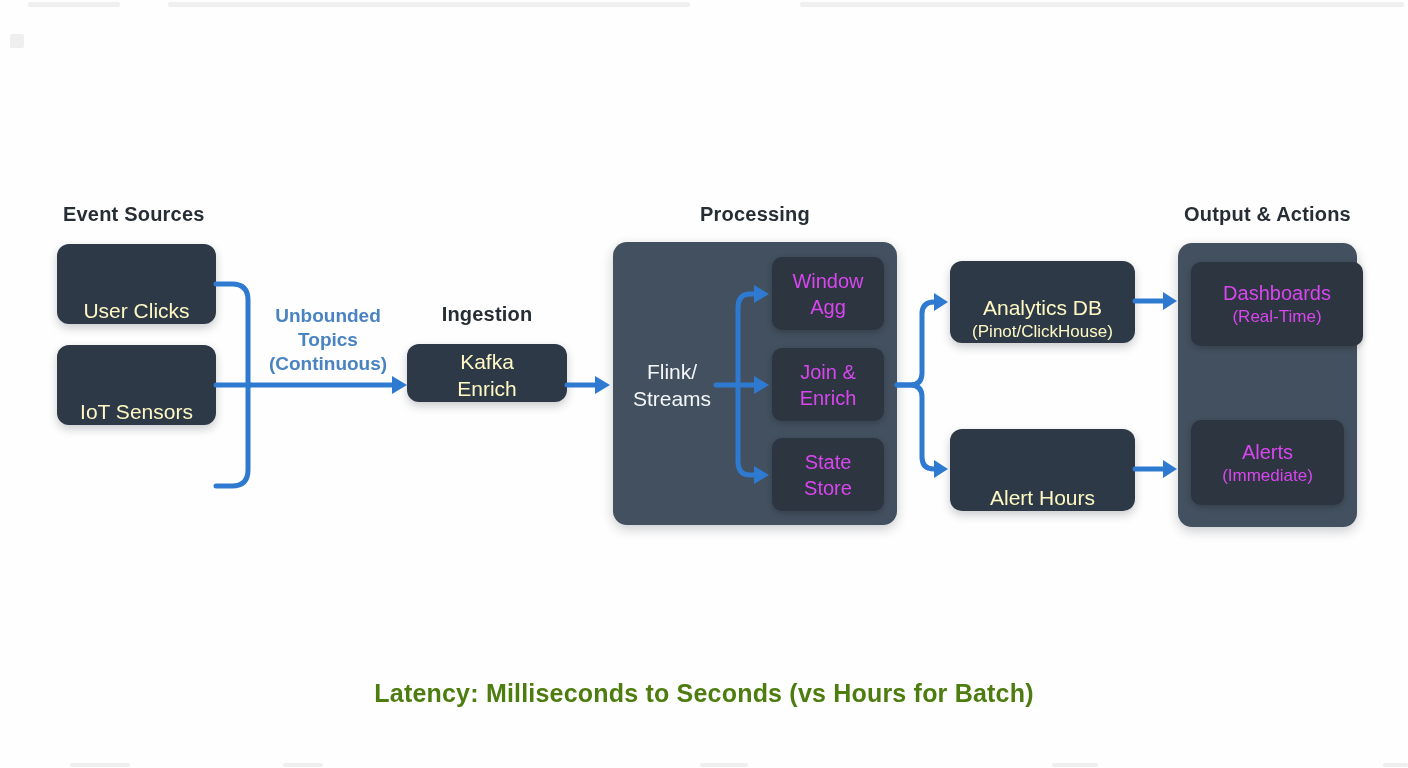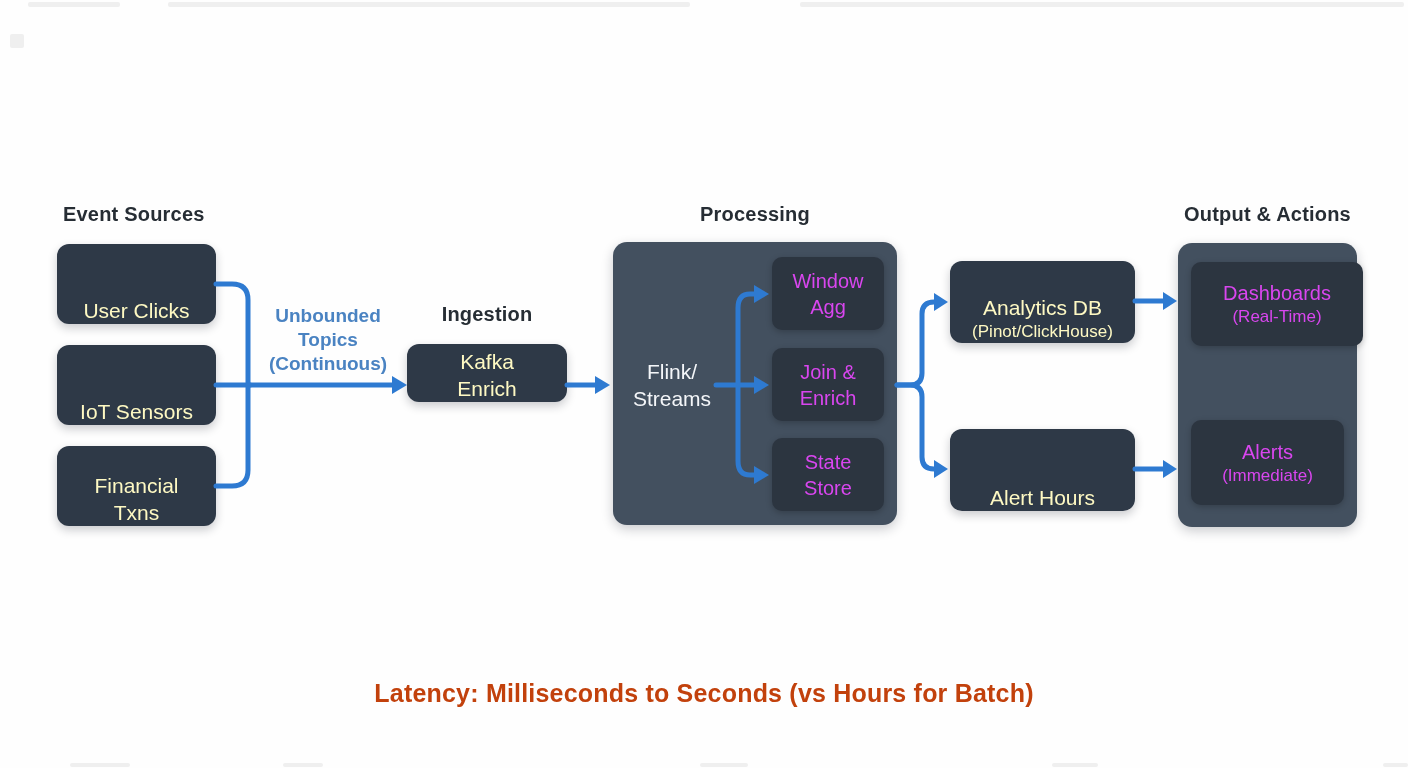--- a/index.html
+++ b/index.html
@@ -41,21 +41,21 @@
     text-align:center;
   }
   .node .subtitle,.inner-node .subtitle{font-size:17px;line-height:22px;font-weight:400;}
 
   .stream-label{
     position:absolute;color:#4A83C2;font-size:19px;line-height:24px;font-weight:600;
     text-align:center;
   }
   .caption{
     position:absolute;left:0;top:679px;width:1408px;text-align:center;
-    color:#c2410c;font-size:25px;font-weight:600;letter-spacing:0.2px;
+    color:#4d7c0f;font-size:25px;font-weight:600;letter-spacing:0.2px;
   }
   svg.connectors{position:absolute;left:0;top:0;pointer-events:none;}
 </style>
 </head>
 <body>
 
 <div class="stage-canvas">
 
   <div class="artifact" style="left:28px;top:2px;width:92px;height:5px;"></div>
   <div class="artifact" style="left:168px;top:2px;width:522px;height:5px;"></div>
@@ -70,24 +70,20 @@
   <div class="heading" style="left:63px;top:203px;">Event Sources</div>
   <div class="heading centered" style="left:407px;top:303px;width:160px;">Ingestion</div>
   <div class="heading centered" style="left:613px;top:203px;width:284px;">Processing</div>
   <div class="heading centered" style="left:1178px;top:203px;width:179px;">Output &amp; Actions</div>
 
   <div class="node" style="left:57px;top:244px;width:159px;height:80px;">
     <span>User Clicks</span>
   </div>
   <div class="node" style="left:57px;top:345px;width:159px;height:80px;">
     <span>IoT Sensors</span>
-  </div>
-  <div class="node" style="left:57px;top:446px;width:159px;height:80px;">
-    <span>Financial</span>
-    <span>Txns</span>
   </div>
 
   <div class="stream-label" style="left:258px;top:304px;width:140px;">
     <div>Unbounded</div>
     <div>Topics</div>
     <div>(Continuous)</div>
   </div>
 
   <div class="node" style="left:407px;top:344px;width:160px;height:58px;">
     <span>Kafka</span>

